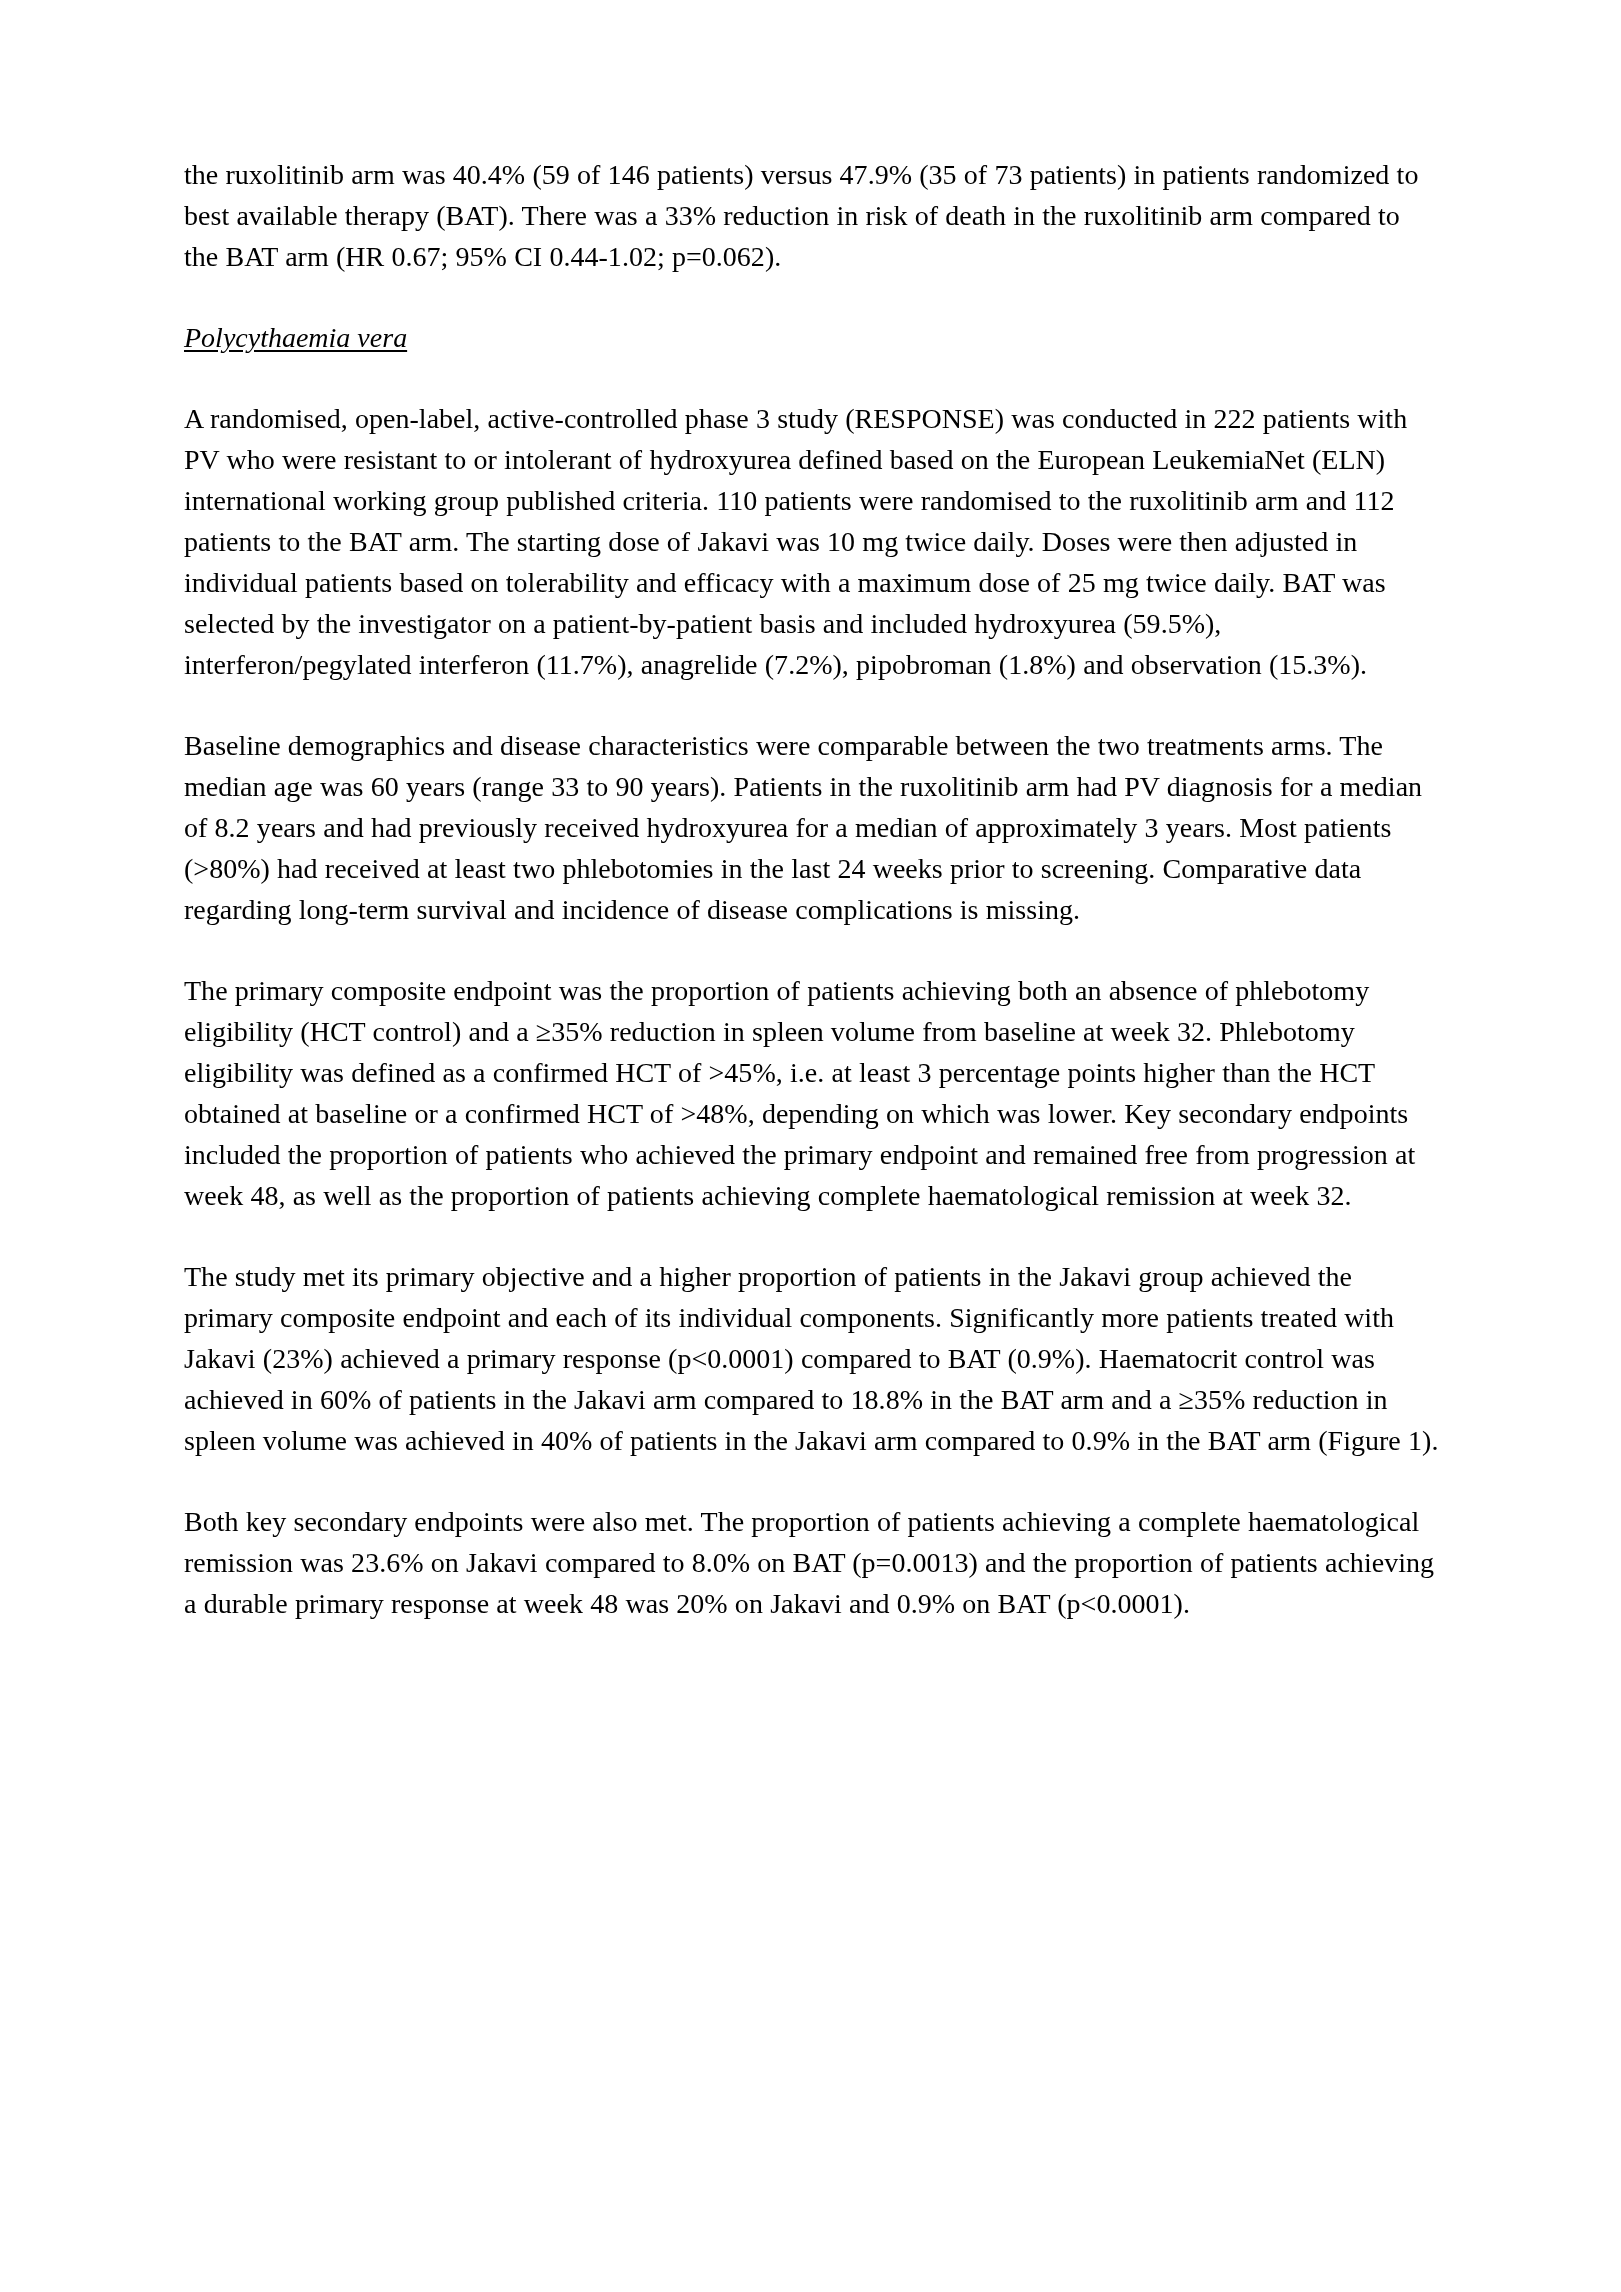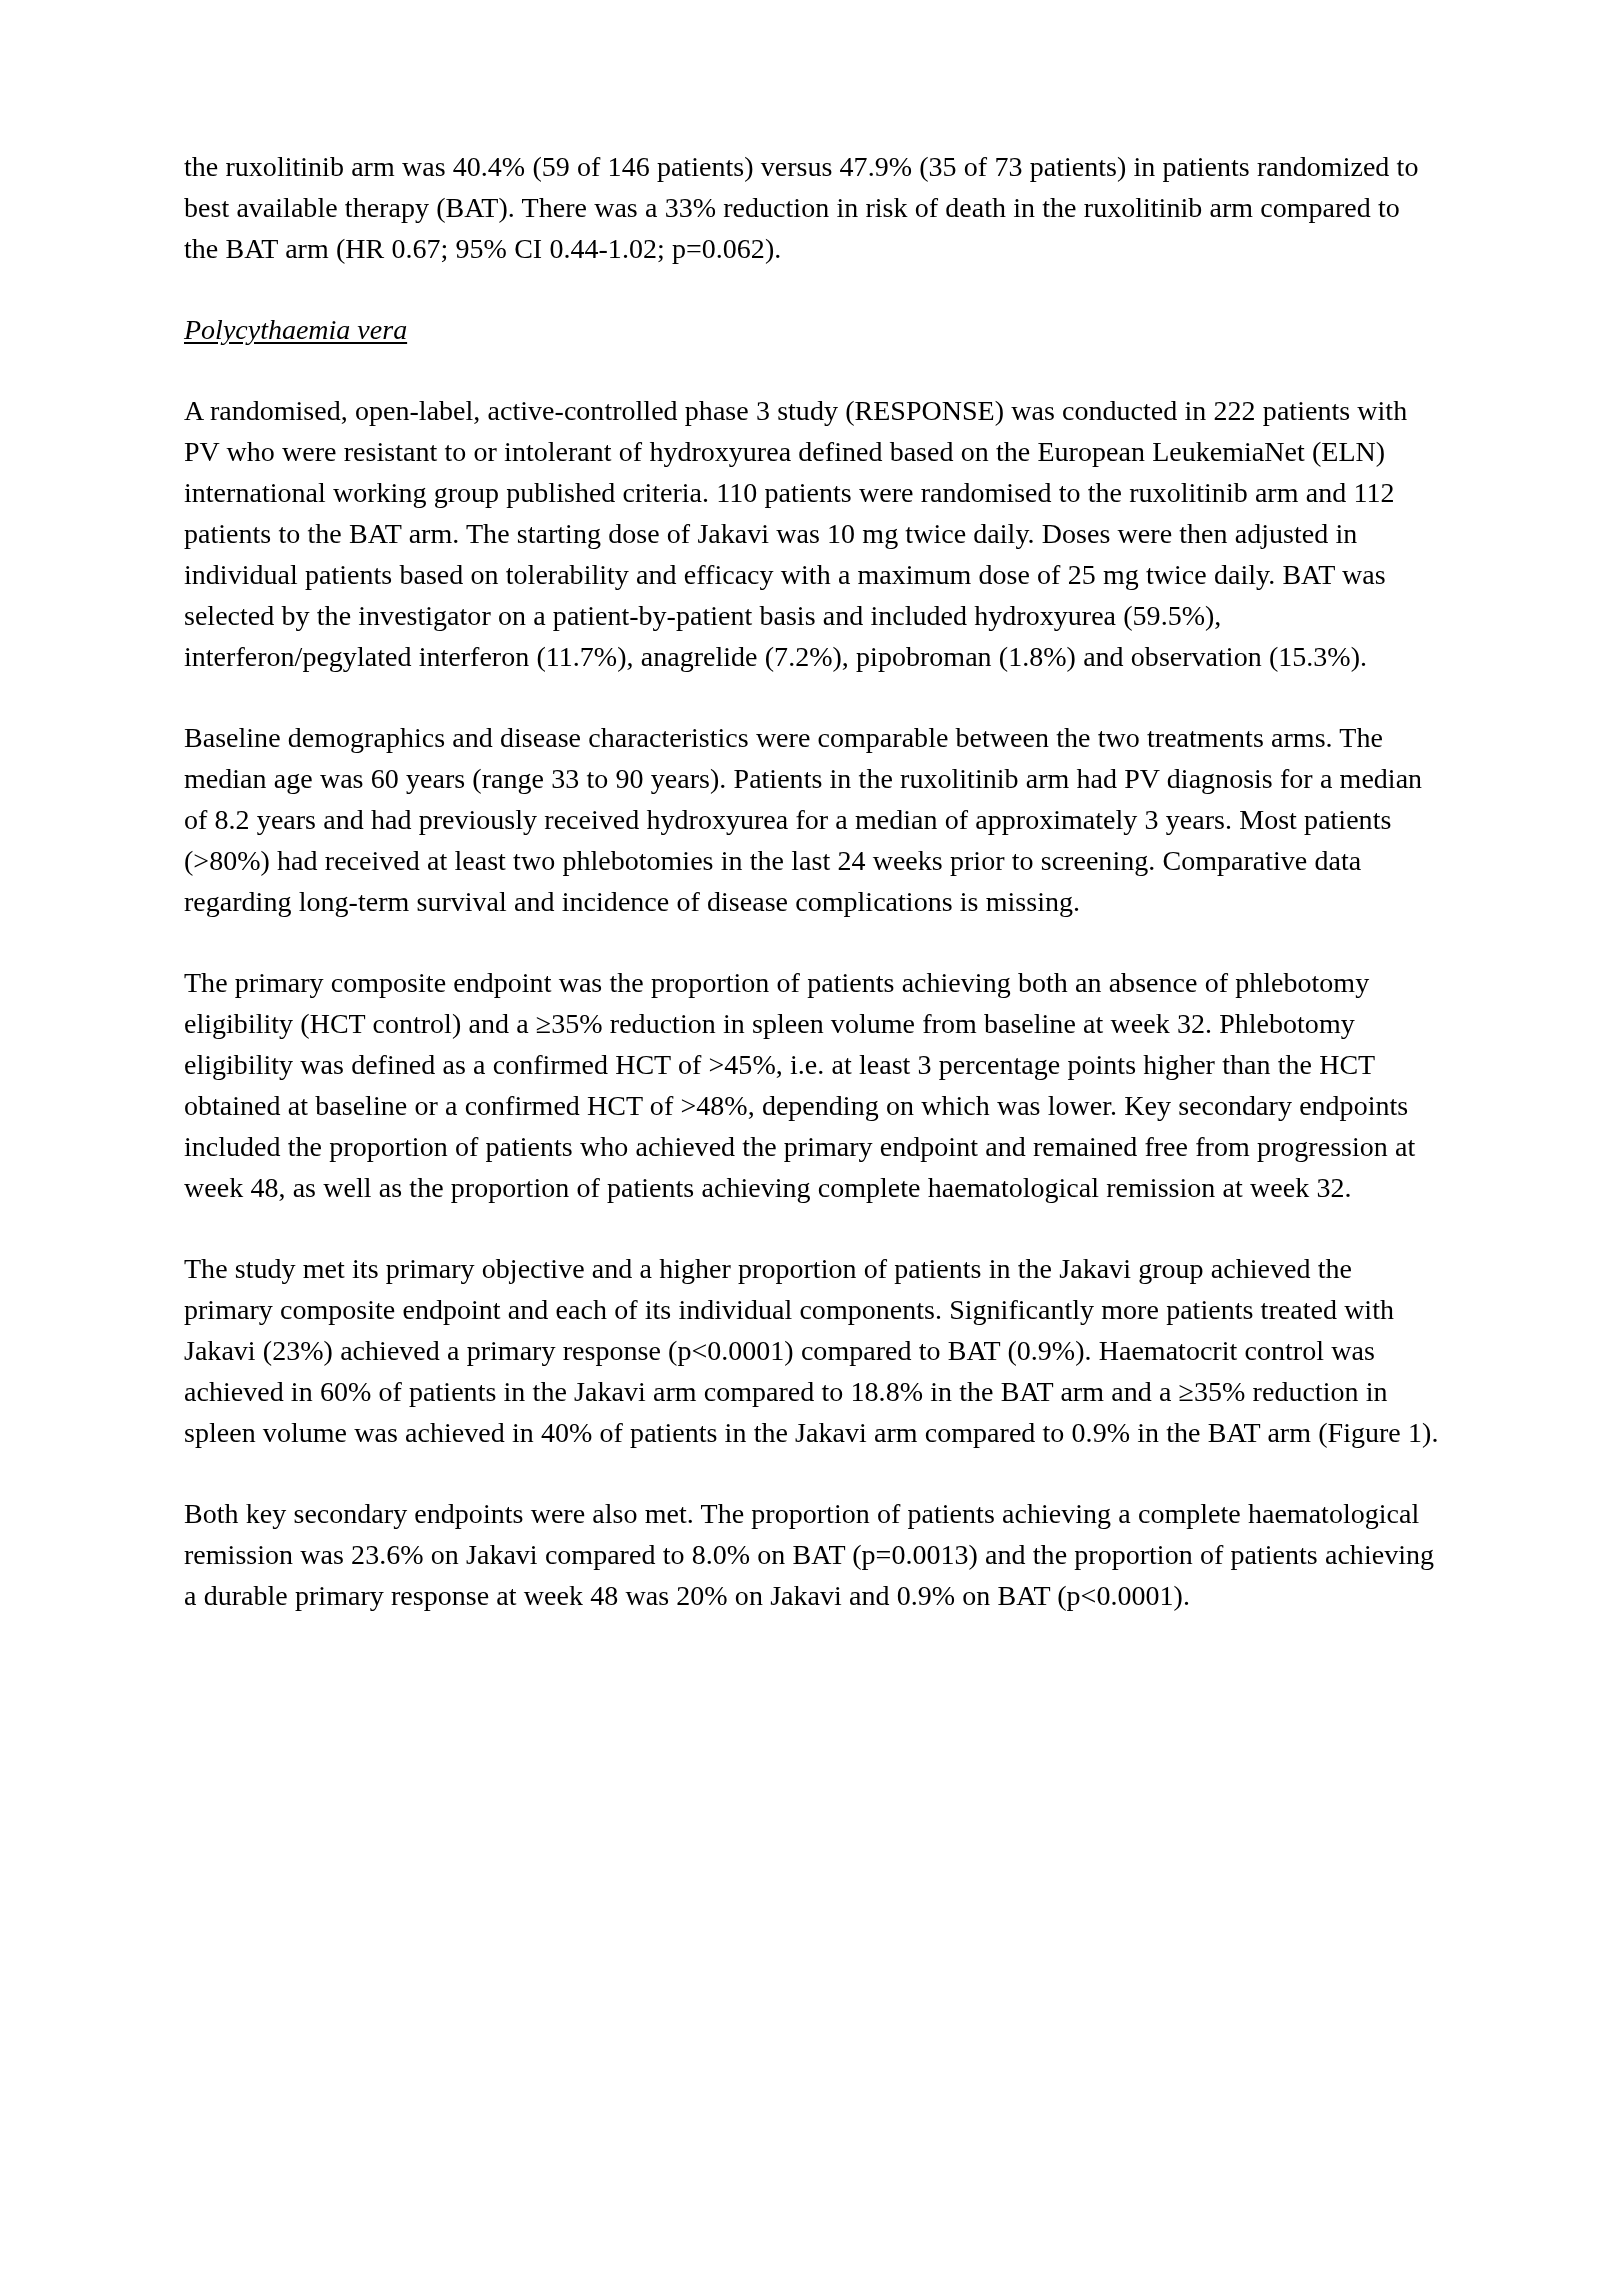--- a/index.html
+++ b/index.html
@@ -17,21 +17,21 @@
     width: 1621px;
     height: 2293px;
     margin: 0 auto;
     background: #ffffff;
     box-sizing: border-box;
     overflow: hidden;
   }
   .content {
     position: absolute;
     left: 184px;
-    top: 146px;
+    top: 154px;
     width: 1255px;
   }
   .para {
     font-size: 28px;
     line-height: 41px;
     text-align: left;
     margin: 0 0 40px 0;
     letter-spacing: 0.02px;
     word-spacing: 0.2px;
   }

